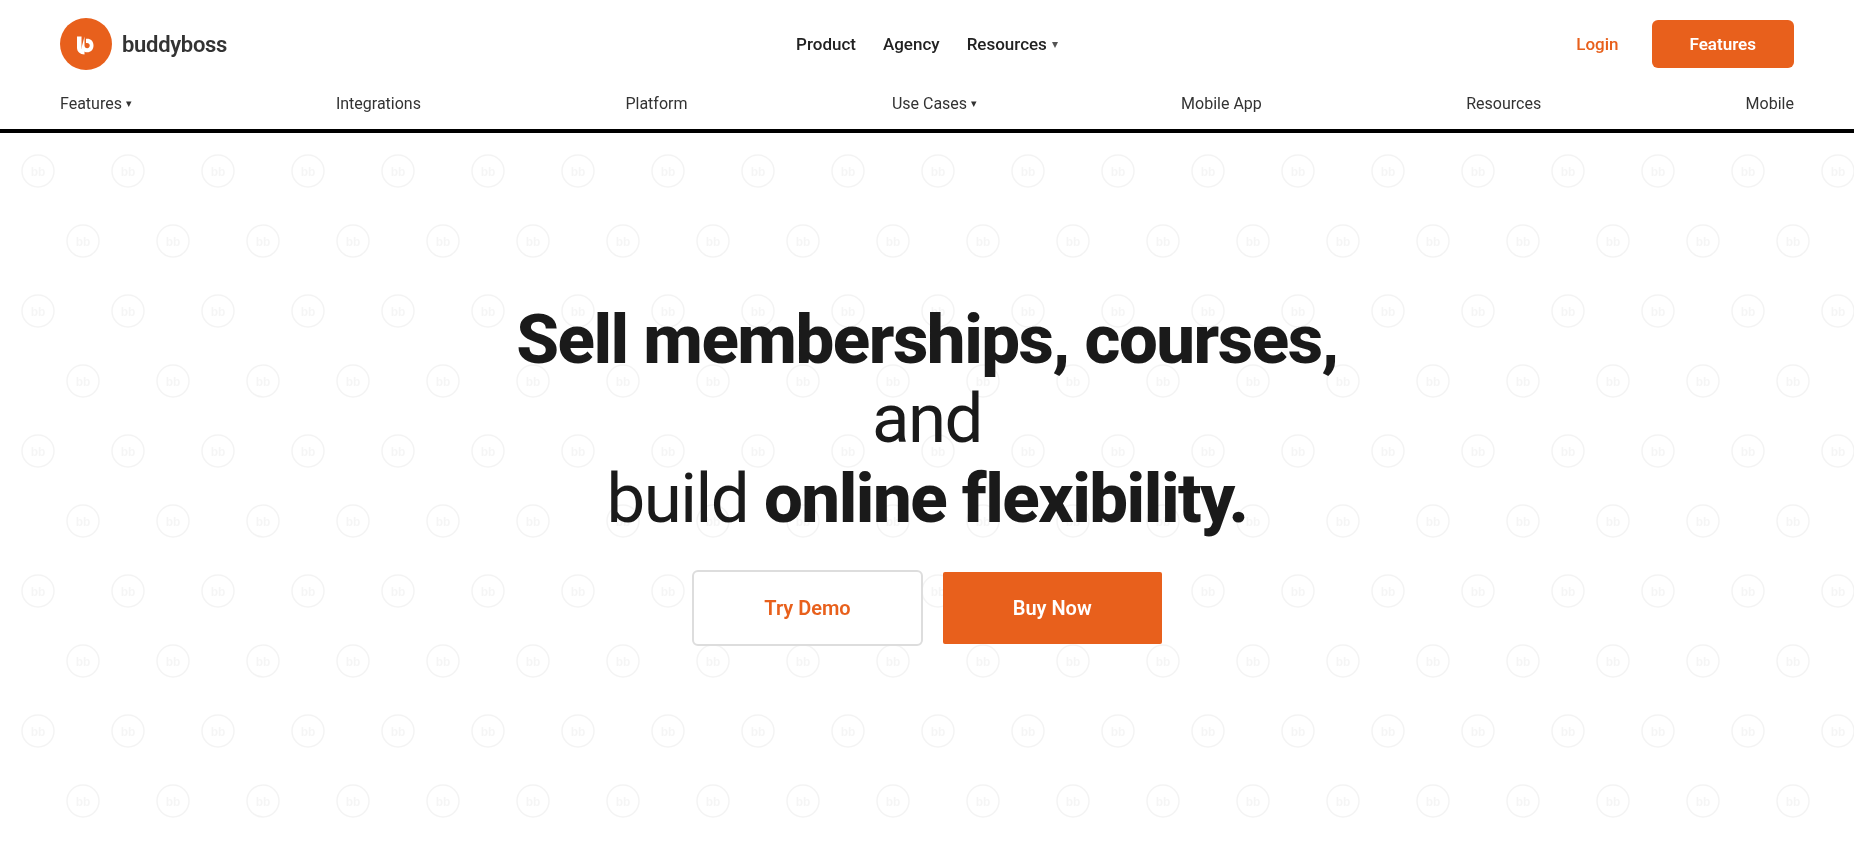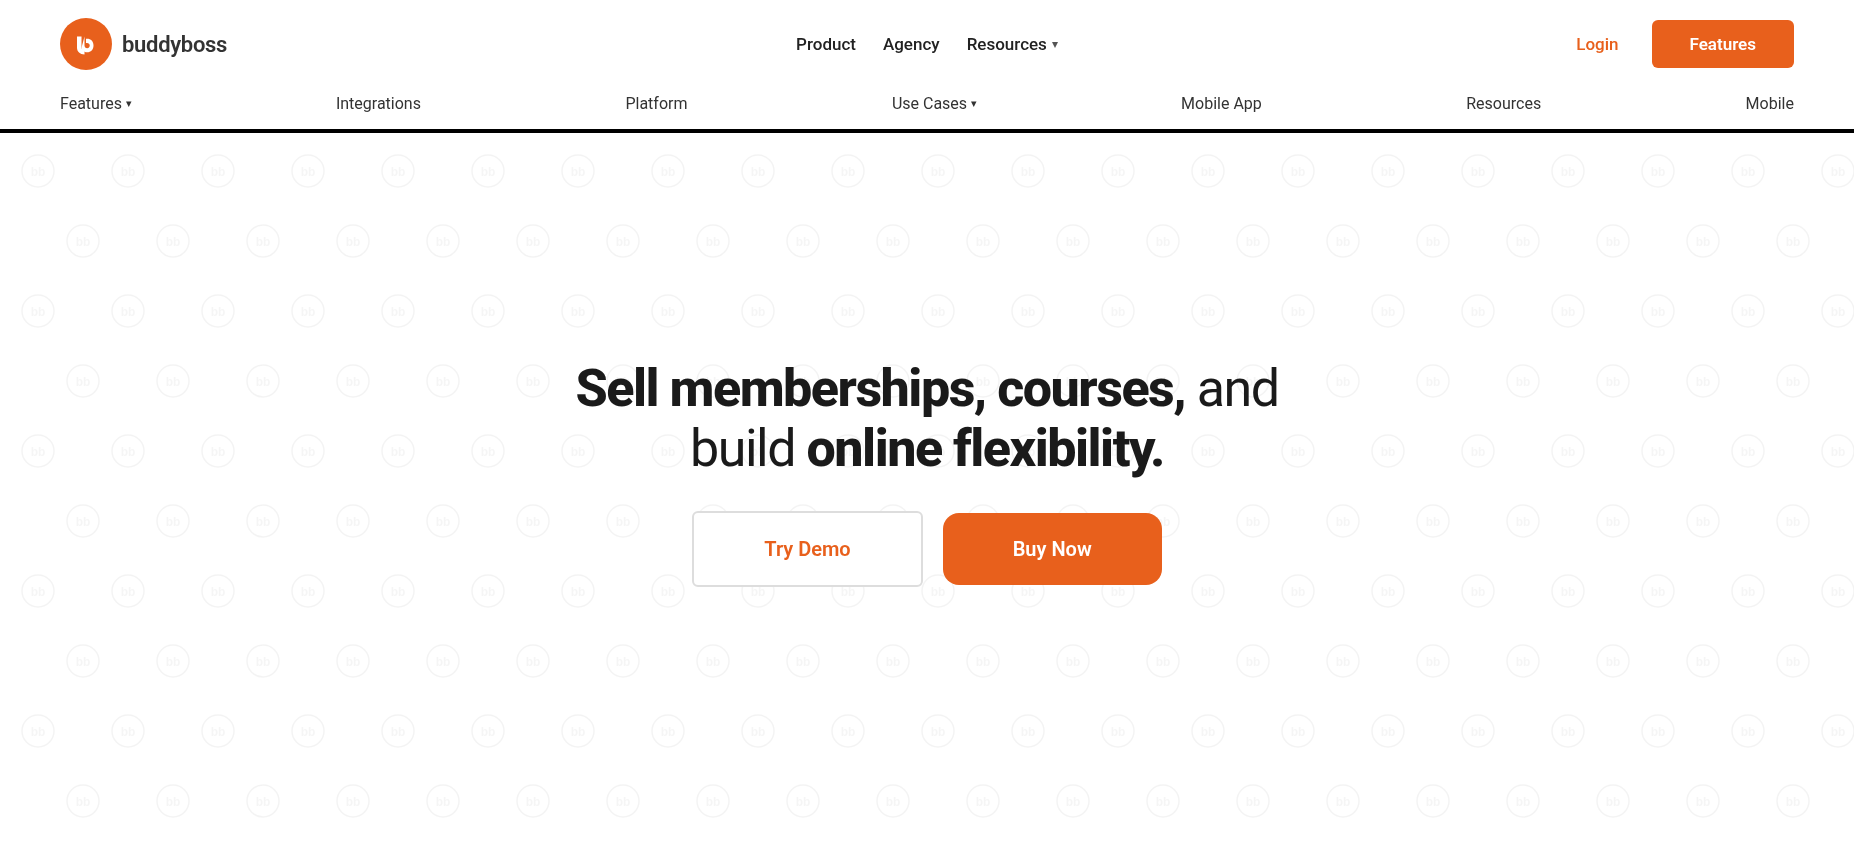--- a/index.html
+++ b/index.html
@@ -149,21 +149,21 @@
       pointer-events: none;
     }
 
     .hero-content {
       position: relative;
       z-index: 2;
       max-width: 900px;
     }
 
     .hero-title {
-      font-size: 52px;
+      font-size: 69px;
       font-weight: 800;
       color: #1a1a1a;
       line-height: 1.15;
       margin-bottom: 32px;
       letter-spacing: -1.5px;
     }
 
     .hero-title .light {
       font-weight: 400;
       color: #1a1a1a;
@@ -203,21 +203,21 @@
       text-decoration: none;
     }
 
     .btn-buy-now {
       padding: 24px 70px;
       font-size: 20px;
       font-weight: 600;
       color: #fff;
       background: #e8601c;
       border: none;
-      border-radius: 16px;
+      border-radius: 2px;
       cursor: pointer;
       text-decoration: none;
     }
   </style>
 </head>
 <body>
 
 <header>
   <div class="header-top">
 

